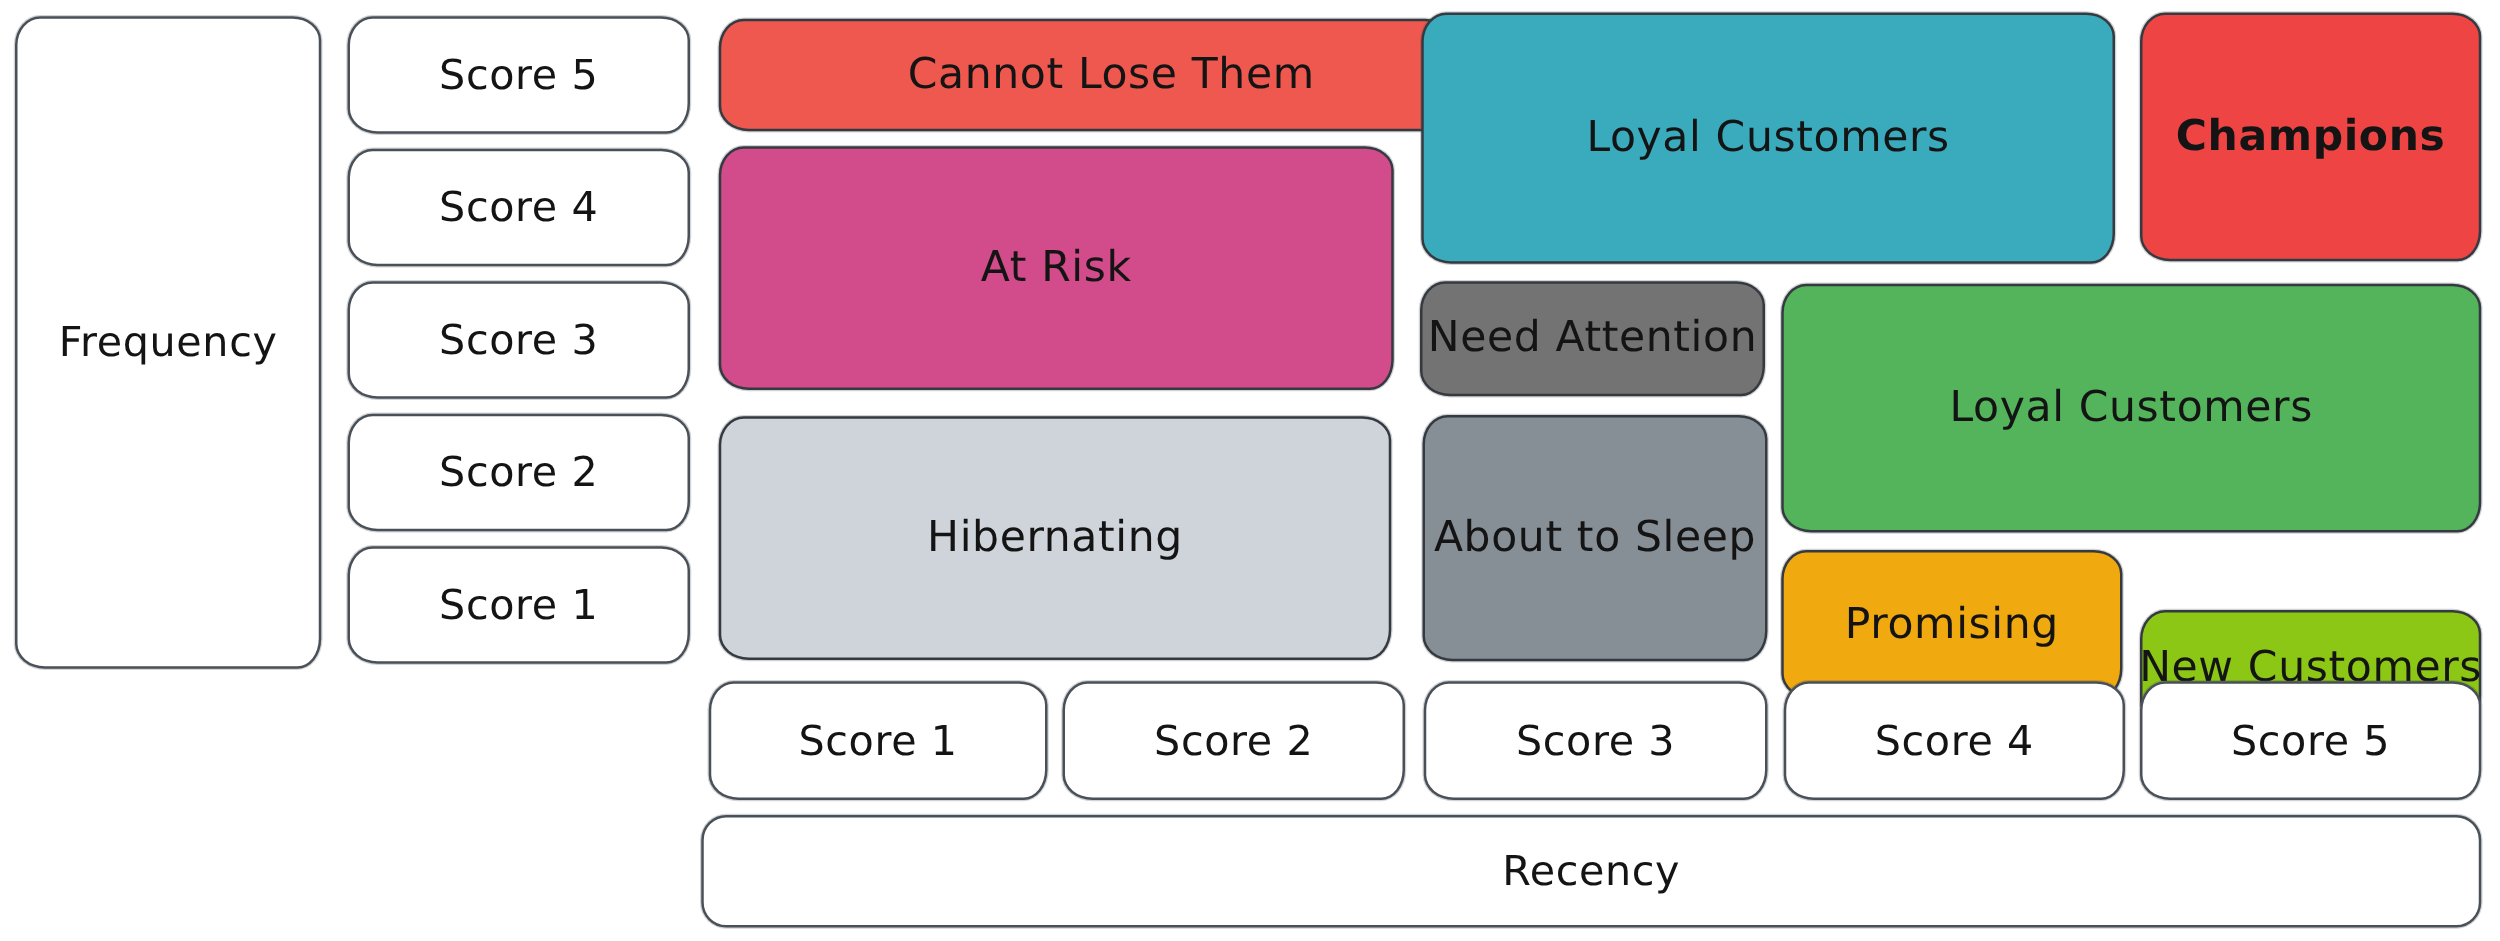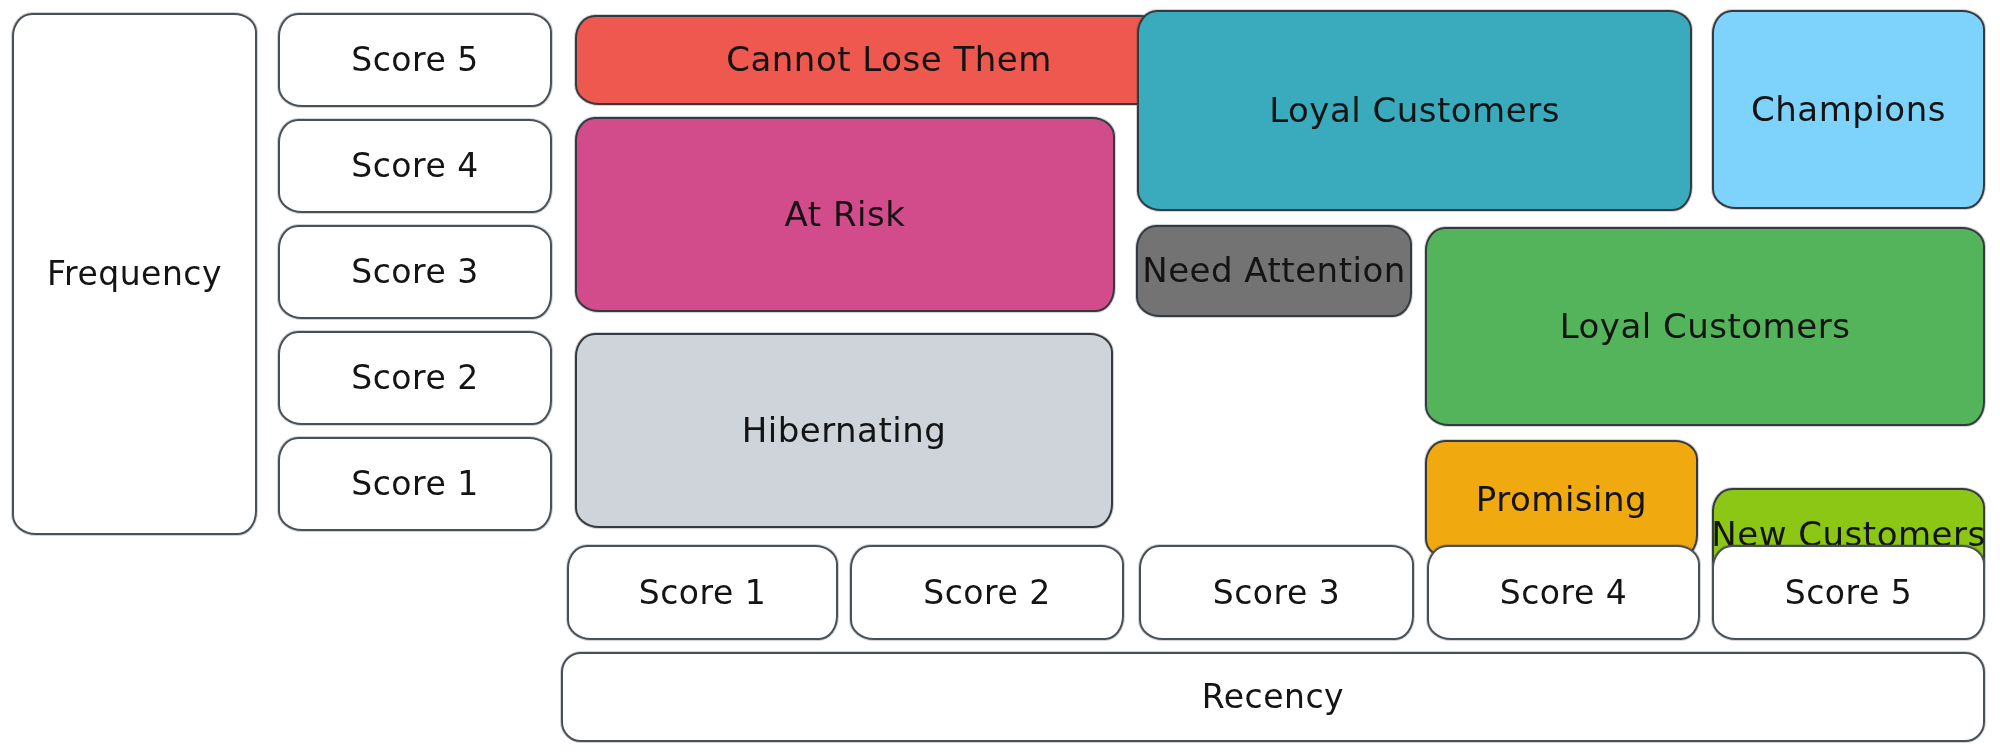--- a/index.html
+++ b/index.html
@@ -70,24 +70,25 @@
   <div class="box plain fcol b-fs1">Score 1</div>
 
   <div class="box b-cannot" style="background-color: rgb(238, 88, 78);">Cannot Lose Them</div>
 
   <div class="box b-atrisk" style="background-color: rgb(210, 75, 139);">At Risk</div>
 
   <div class="box b-hiber" style="background-color: rgb(206, 212, 218);">Hibernating</div>
 
   <div class="box b-loyaltop" style="background-color: rgb(58, 171, 189);">Loyal Customers</div>
 
-  <div class="box b-champ" style="background-color: #7dd3fc;">Champions</div>
+  <div class="box b-champ" style="background-color: #ef4444; font-weight: bold;">Champions</div>
 
   <div class="box b-needatt" style="background-color: #737373;">Need Attention</div>
 
+  <div class="box b-sleep" style="background-color: rgb(134, 142, 150);">About to Sleep</div>
 
   <div class="box b-loyalgreen" style="background-color: rgb(83, 180, 91);">Loyal Customers</div>
 
   <div class="box b-promising" style="background-color: rgb(240, 169, 15);">Promising</div>
 
   <div class="box b-newcust" style="background-color: rgb(139, 199, 20); margin-top: 48px;">New Customers</div>
 
   <div class="box plain rrow b-rs1">Score 1</div>
   <div class="box plain rrow b-rs2">Score 2</div>
   <div class="box plain rrow b-rs3">Score 3</div>

